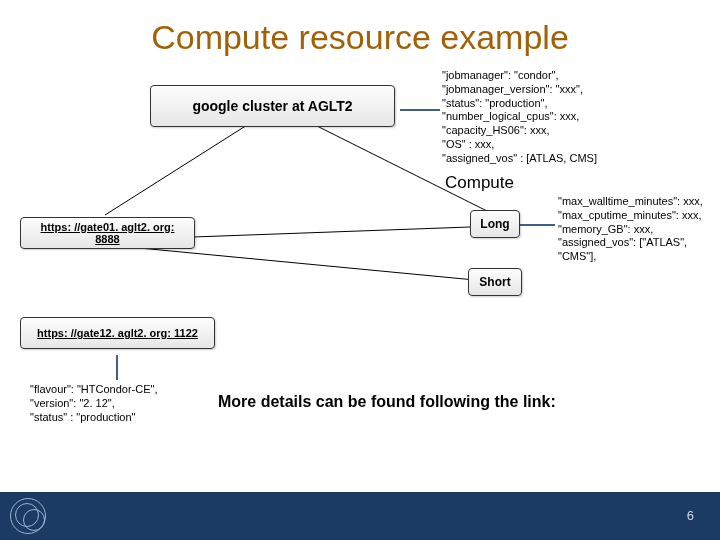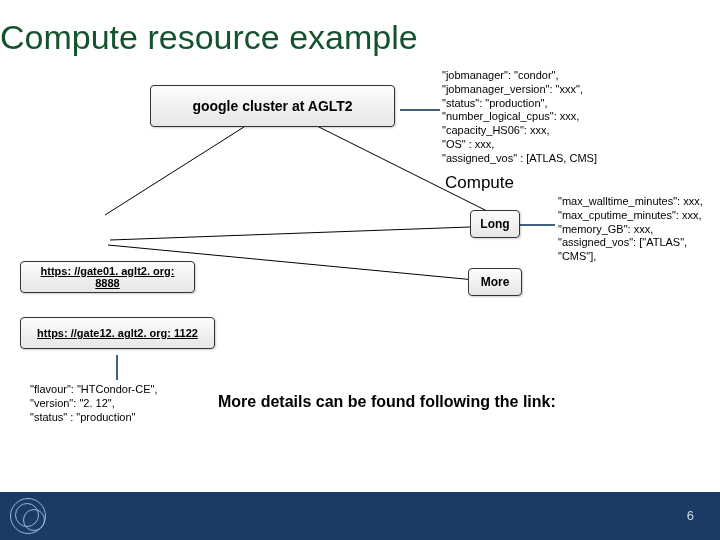--- a/index.html
+++ b/index.html
@@ -6,22 +6,22 @@
   body {
     width: 720px;
     height: 540px;
     font-family: Arial, Helvetica, sans-serif;
     background: #fff;
     position: relative;
     overflow: hidden;
   }
   .title {
     font-size: 34px;
-    color: #14532d;
-    text-align: left;
+    color: #a16207;
+    text-align: center;
     padding: 18px 0 8px 0;
     font-weight: 400;
   }
   .canvas {
     position: relative;
     width: 100%;
     height: 430px;
   }
   .box {
     position: absolute;
@@ -120,30 +120,30 @@
  "jobmanager_version": "xxx",
  "status": "production",
  "number_logical_cpus": xxx,
  "capacity_HS06": xxx,
  "OS" : xxx,
  "assigned_vos" : [ATLAS, CMS]</div>
 
 
   <div class="section-label" style="left:445px; top:108px;">Compute</div>
 
-  <div class="box small" style="left:20px; top:152px; width:175px; height:32px;margin-top:44px;">https: //gate01. aglt2. org: 8888</div>
+  <div class="box small" style="left:20px; top:152px; width:175px; height:32px;">https: //gate01. aglt2. org: 8888</div>
 
   <div class="box queue" style="left:470px; top:145px; width:50px; height:28px;">Long</div>
 
   <div class="annot" style="left:558px; top:130px; width:165px;">"max_walltime_minutes": xxx,
 "max_cputime_minutes": xxx,
 "memory_GB": xxx,
 "assigned_vos": ["ATLAS", "CMS"],</div>
 
-  <div class="box queue" style="left:468px; top:203px; width:54px; height:28px;">More</div>
+  <div class="box queue" style="left:468px; top:203px; width:54px; height:28px;">Short</div>
 
   <div class="box small" style="left:20px; top:252px; width:195px; height:32px;">https: //gate12. aglt2. org: 1122</div>
 
   <div class="annot" style="left:30px; top:318px; width:180px;">"flavour": "HTCondor-CE",
 "version": "2. 12",
 "status" : "production"</div>
 
   <div class="more" style="left:218px; top:328px;">More details can be found following the link:</div>
 
 

